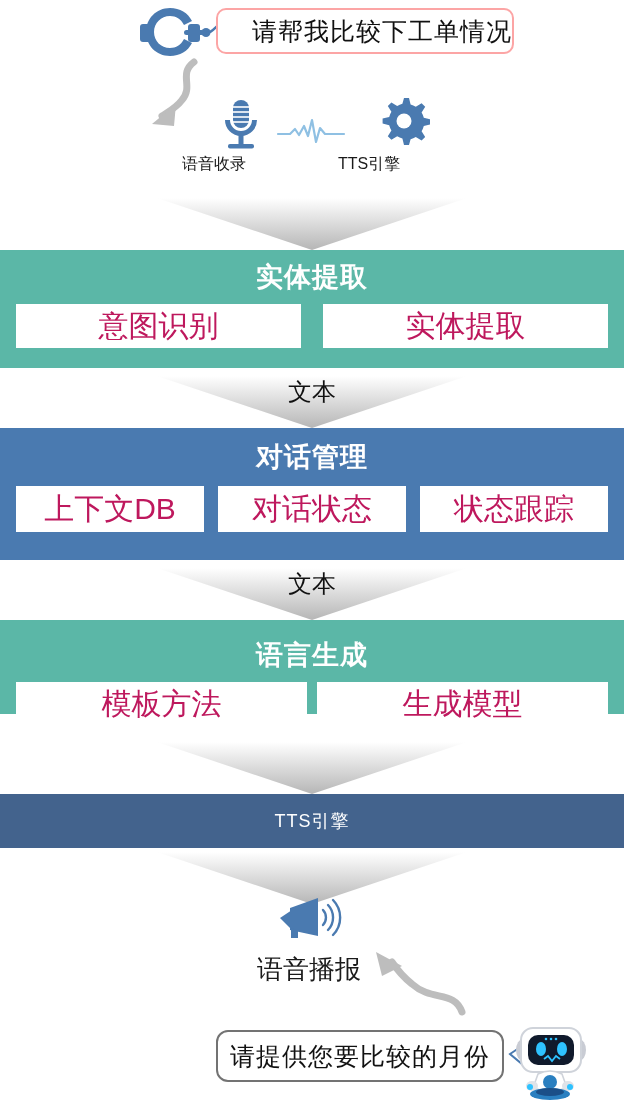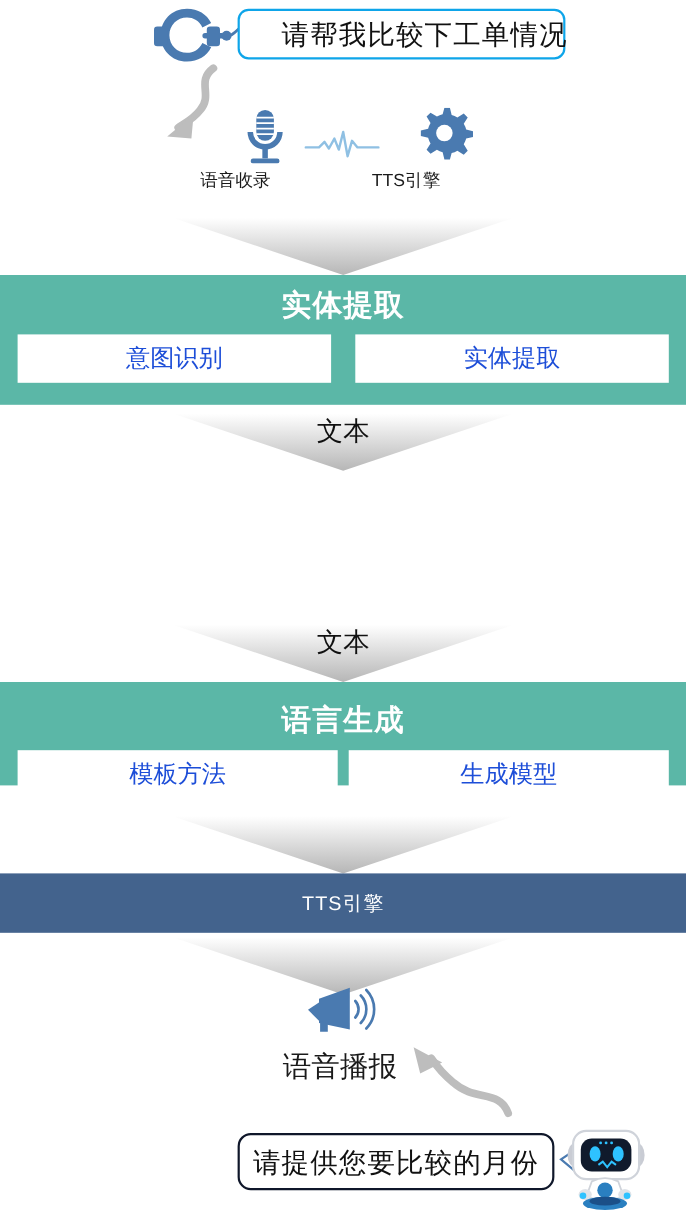--- a/index.html
+++ b/index.html
@@ -10,22 +10,22 @@
   }
   .stage{position:absolute;left:0;top:0;width:624px;height:1101px;}
 
   
   .abs{position:absolute;}
 
   
   #headset-icon{left:140px;top:4px;width:92px;height:56px;}
   #user-bubble{
     left:216px;top:8px;width:298px;height:46px;
-    border:2px solid #0ea5e9;border-radius:10px;background:#ffffff;
-    display:flex;align-items:center;justify-content:flex-start;
+    border:2px solid #fca5a5;border-radius:10px;background:#ffffff;
+    display:flex;align-items:center;justify-content:flex-end;
     box-sizing:border-box;
     padding-left:38px;
   }
   #user-bubble .txt{font-size:25px;letter-spacing:1px;color:#111;white-space:nowrap;}
 
   
   #curved-arrow-top{left:148px;top:58px;width:80px;height:78px;}
 
   
   #mic-icon{left:218px;top:98px;width:46px;height:52px;}
@@ -44,21 +44,21 @@
 
   
   .band{position:absolute;left:0;width:624px;box-sizing:border-box;}
   .band .band-title{
     width:100%;text-align:center;color:#ffffff;font-weight:bold;
     font-size:27px;letter-spacing:1px;
   }
   .band .sub-row{display:flex;width:100%;box-sizing:border-box;}
   .band .sub-box{
     background:#ffffff;height:44px;display:flex;align-items:center;
-    justify-content:center;font-size:22px;color:#1d4ed8;white-space:nowrap;
+    justify-content:center;font-size:30px;color:#be185d;white-space:nowrap;
   }
 
   .green{background:#5bb7a7;}
   .blue{background:#4a7ab0;}
   .darkblue{background:#43638d;}
 
   
   #band-understanding{top:250px;height:118px;padding-top:9px;}
   #band-understanding .sub-row{margin-top:9px;padding:0 16px;gap:22px;}
   #band-understanding .sub-box{flex:1;}
@@ -77,21 +77,21 @@
   #band-tts{top:794px;height:54px;display:flex;align-items:center;}
   #band-tts .band-title{font-weight:normal;font-size:18px;}
 
   
   #speaker-icon{left:278px;top:896px;width:64px;height:46px;}
   #label-broadcast{position:absolute;left:257px;top:952px;font-size:26px;color:#1a1a1a;white-space:nowrap;}
   #curved-arrow-bottom{left:358px;top:950px;width:110px;height:70px;}
 
   #bot-bubble{
     left:216px;top:1030px;width:288px;height:52px;
-    border:2px solid #0f172a;border-radius:12px;background:#ffffff;
+    border:2px solid #737373;border-radius:12px;background:#ffffff;
     display:flex;align-items:center;justify-content:center;box-sizing:border-box;
   }
   #bot-bubble .txt{font-size:25px;color:#111;white-space:nowrap;letter-spacing:1px;}
   #robot-icon{left:508px;top:1016px;width:84px;height:84px;}
 </style>
 </head>
 <body>
 
 <div class="stage">
 
@@ -179,20 +179,28 @@
         <linearGradient id="gB" x1="0" y1="0" x2="0" y2="1">
           <stop offset="0%" stop-color="#ffffff"></stop>
           <stop offset="100%" stop-color="#b6b6b6"></stop>
         </linearGradient>
       </defs>
       <polygon points="0,2 310,2 155,54" fill="url(#gB)"></polygon>
     </svg>
     <div class="chevron-label">文本</div>
   </div>
 
+  <div class="band blue" id="band-dialog">
+    <div class="band-title">对话管理</div>
+    <div class="sub-row">
+      <div class="sub-box">上下文DB</div>
+      <div class="sub-box">对话状态</div>
+      <div class="sub-box">状态跟踪</div>
+    </div>
+  </div>
 
   <div class="chevron" style="top:566px">
     <svg viewBox="0 0 310 56" preserveAspectRatio="none">
       <defs>
         <linearGradient id="gC" x1="0" y1="0" x2="0" y2="1">
           <stop offset="0%" stop-color="#ffffff"></stop>
           <stop offset="100%" stop-color="#b6b6b6"></stop>
         </linearGradient>
       </defs>
       <polygon points="0,2 310,2 155,54" fill="url(#gC)"></polygon>

